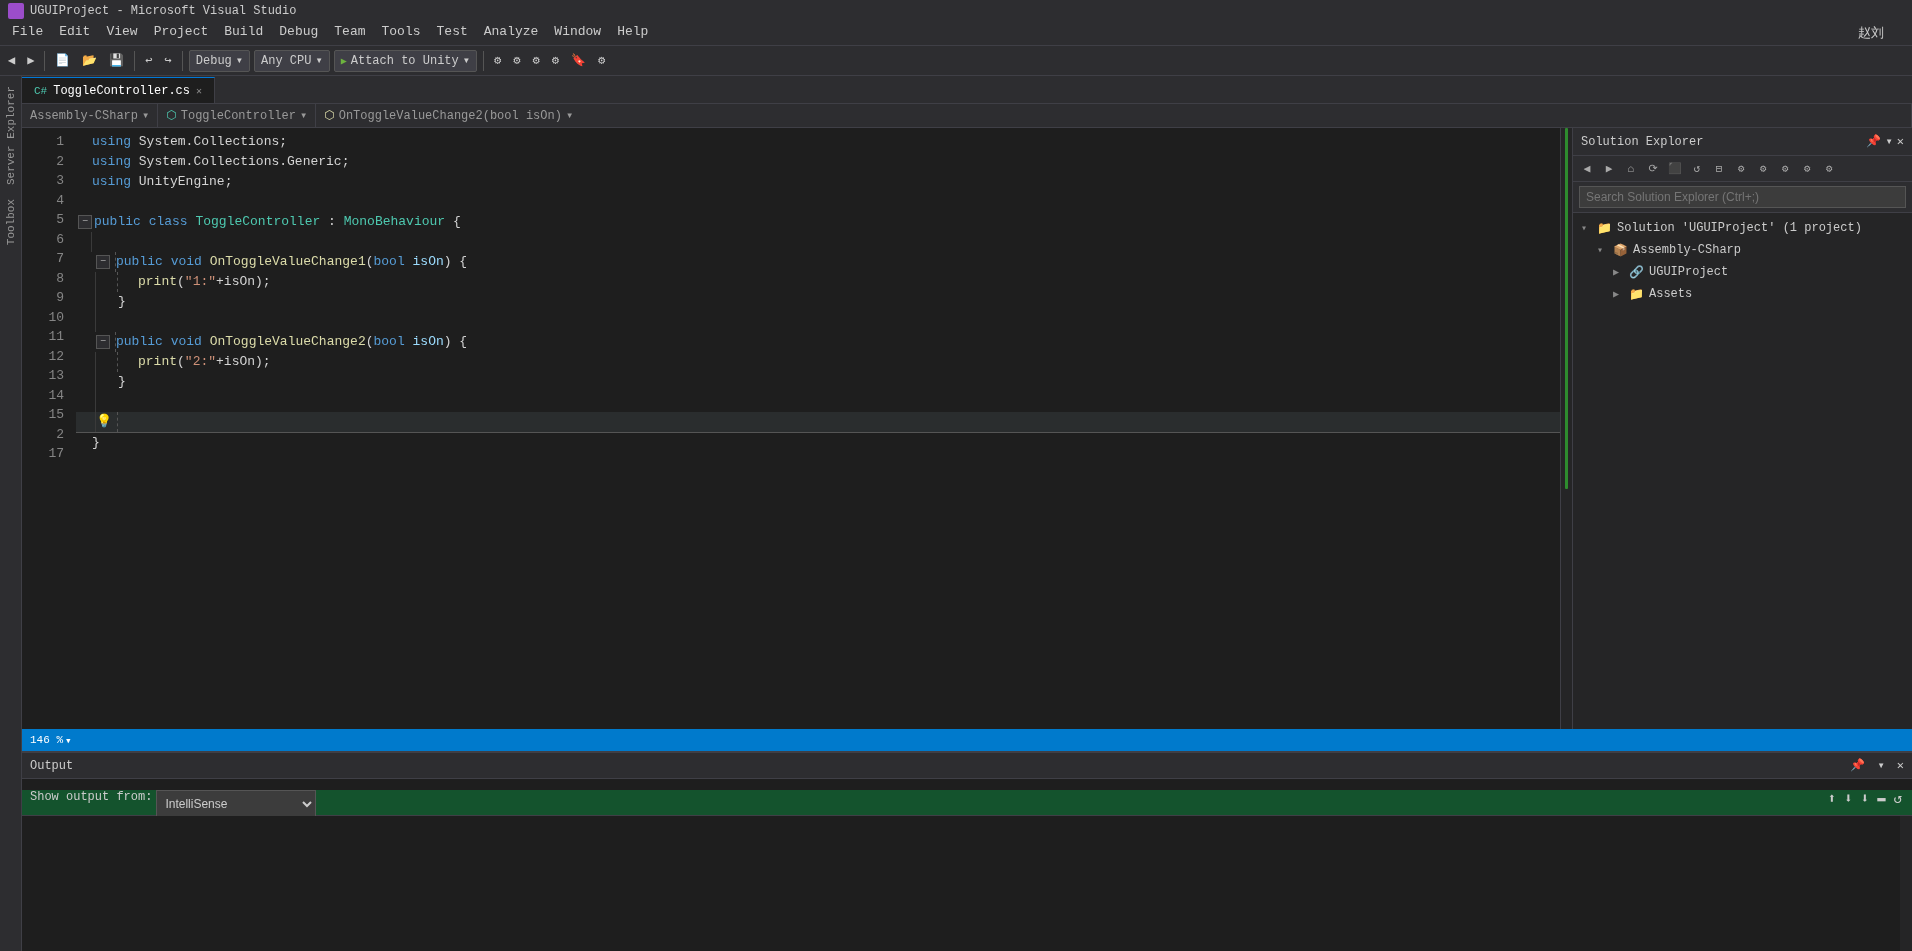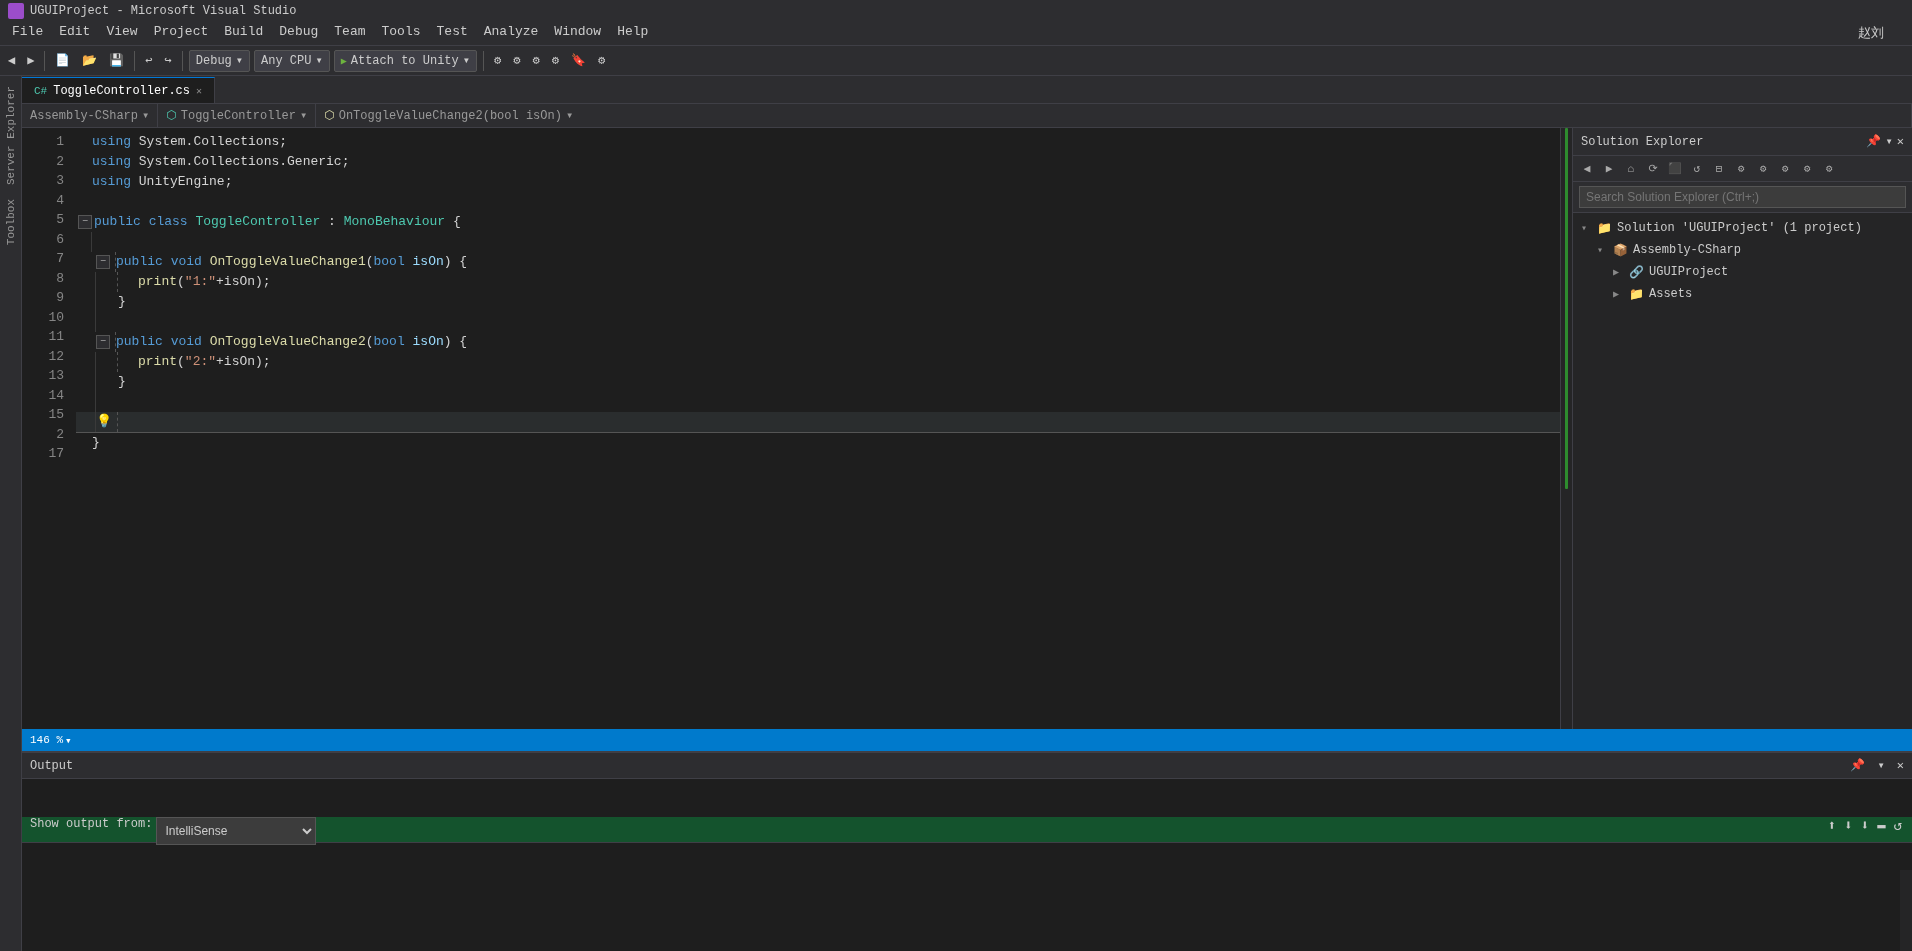--- a/index.html
+++ b/index.html
@@ -340,21 +340,20 @@
     .tree-icon { font-size: 12px; width: 16px; }
     .expand-icon { font-size: 10px; color: #888; width: 12px; }
 
     
     #output-panel {
       height: 200px;
       background: #1e1e1e;
       border-top: 2px solid #3f3f46;
       display: flex;
       flex-direction: column;
-      gap: 27px;
     }
     #output-header {
       height: 26px;
       background: #2d2d30;
       border-bottom: 1px solid #3f3f46;
       display: flex;
       align-items: center;
       padding: 0 8px;
       gap: 8px;
       font-size: 12px;

